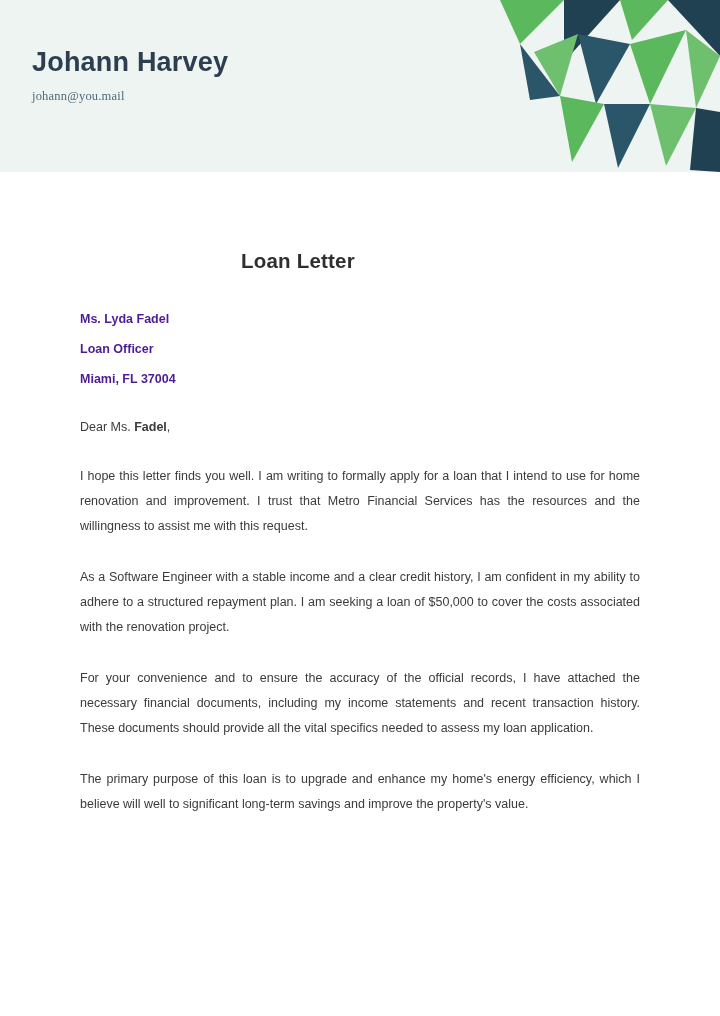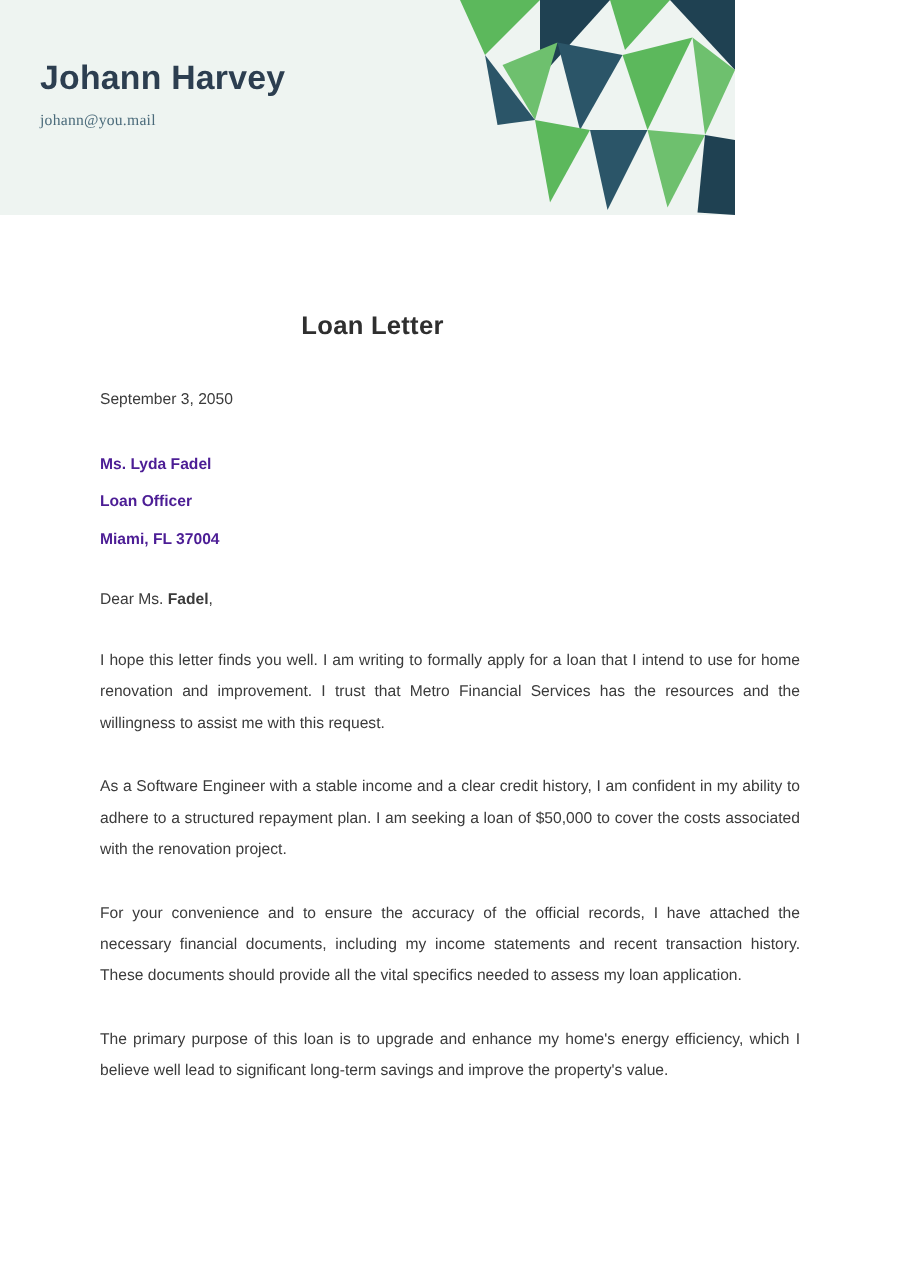--- a/index.html
+++ b/index.html
@@ -19,21 +19,21 @@
     position: relative;
     width: 720px;
     height: 1016px;
     background: #ffffff;
     overflow: hidden;
   }
 
   
   .letterhead {
     position: relative;
-    width: 588px;
+    width: 720px;
     height: 172px;
     background: #eef4f1;
     overflow: hidden;
   }
 
   .sender-block {
     position: absolute;
     left: 32px;
     top: 46px;
   }
@@ -138,29 +138,28 @@
       <polygon points="150,104 196,108 166,166" fill="#6ec06e"></polygon>
       <polygon points="196,108 220,112 220,172 190,170" fill="#1f4152"></polygon>
       <polygon points="20,44 60,96 30,100" fill="#2b5568"></polygon>
     </svg>
   </div>
 
   <div class="letter-title">Loan Letter</div>
 
   <div class="content">
 
-    <div class="date">September 3, 2050</div>
 
     <div class="recipient">
       <div>Ms. Lyda Fadel</div>
       <div>Loan Officer</div>
       <div>Miami, FL 37004</div>
     </div>
 
     <div class="salutation"><span>Dear Ms. </span><b>Fadel</b><span>,</span></div>
 
     <p class="para">I hope this letter finds you well. I am writing to formally apply for a loan that I intend to use for home renovation and improvement. I trust that Metro Financial Services has the resources and the willingness to assist me with this request.</p>
     <p class="para">As a Software Engineer with a stable income and a clear credit history, I am confident in my ability to adhere to a structured repayment plan. I am seeking a loan of $50,000 to cover the costs associated with the renovation project.</p>
     <p class="para">For your convenience and to ensure the accuracy of the official records, I have attached the necessary financial documents, including my income statements and recent transaction history. These documents should provide all the vital specifics needed to assess my loan application.</p>
-    <p class="para">The primary purpose of this loan is to upgrade and enhance my home's energy efficiency, which I believe well lead to significant long-term savings and improve the property's value.</p>
+    <p class="para">The primary purpose of this loan is to upgrade and enhance my home's energy efficiency, which I believe will well to significant long-term savings and improve the property's value.</p>
 
   </div>
 </div>
 
 </body></html>

